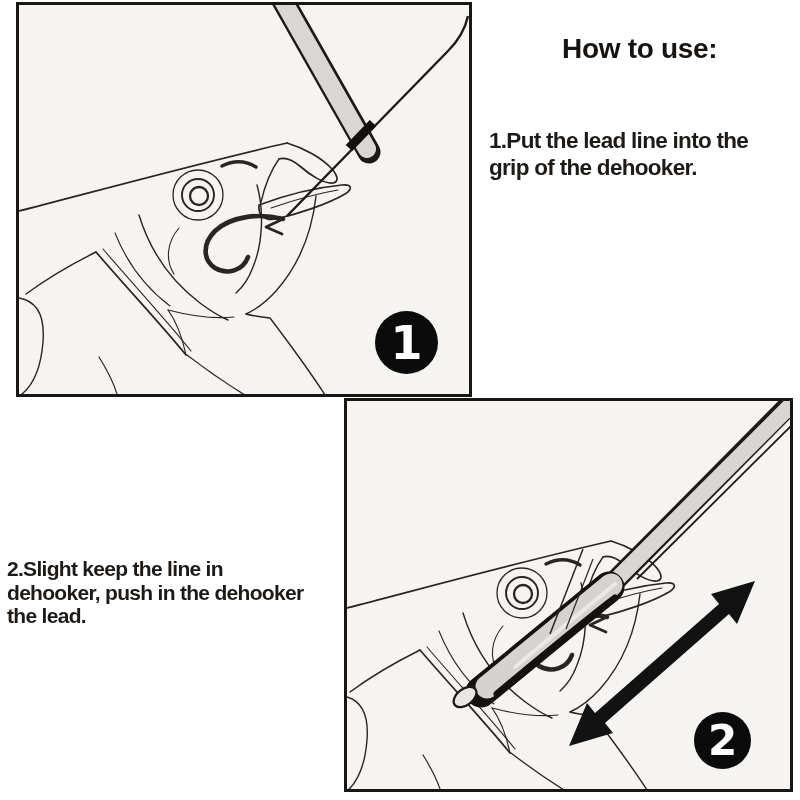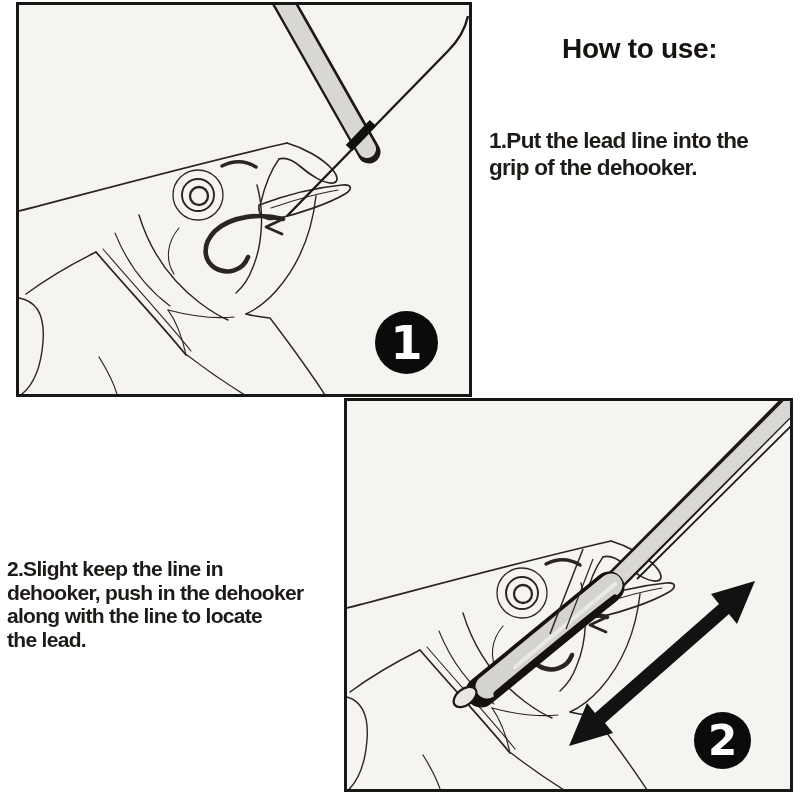--- a/index.html
+++ b/index.html
@@ -99,17 +99,16 @@
   <div class="heading">How to use:</div>
 
   <div class="instr" id="step1-text">
     <div>1.Put the lead line into the</div>
     <div>grip of the dehooker.</div>
   </div>
 
   <div class="instr" id="step2-text">
     <div>2.Slight keep the line in</div>
     <div>dehooker, push in the dehooker</div>
-    <div>along with the line to locate</div>
     <div>the lead.</div>
   </div>
 
 </div>
 
 </body></html>

